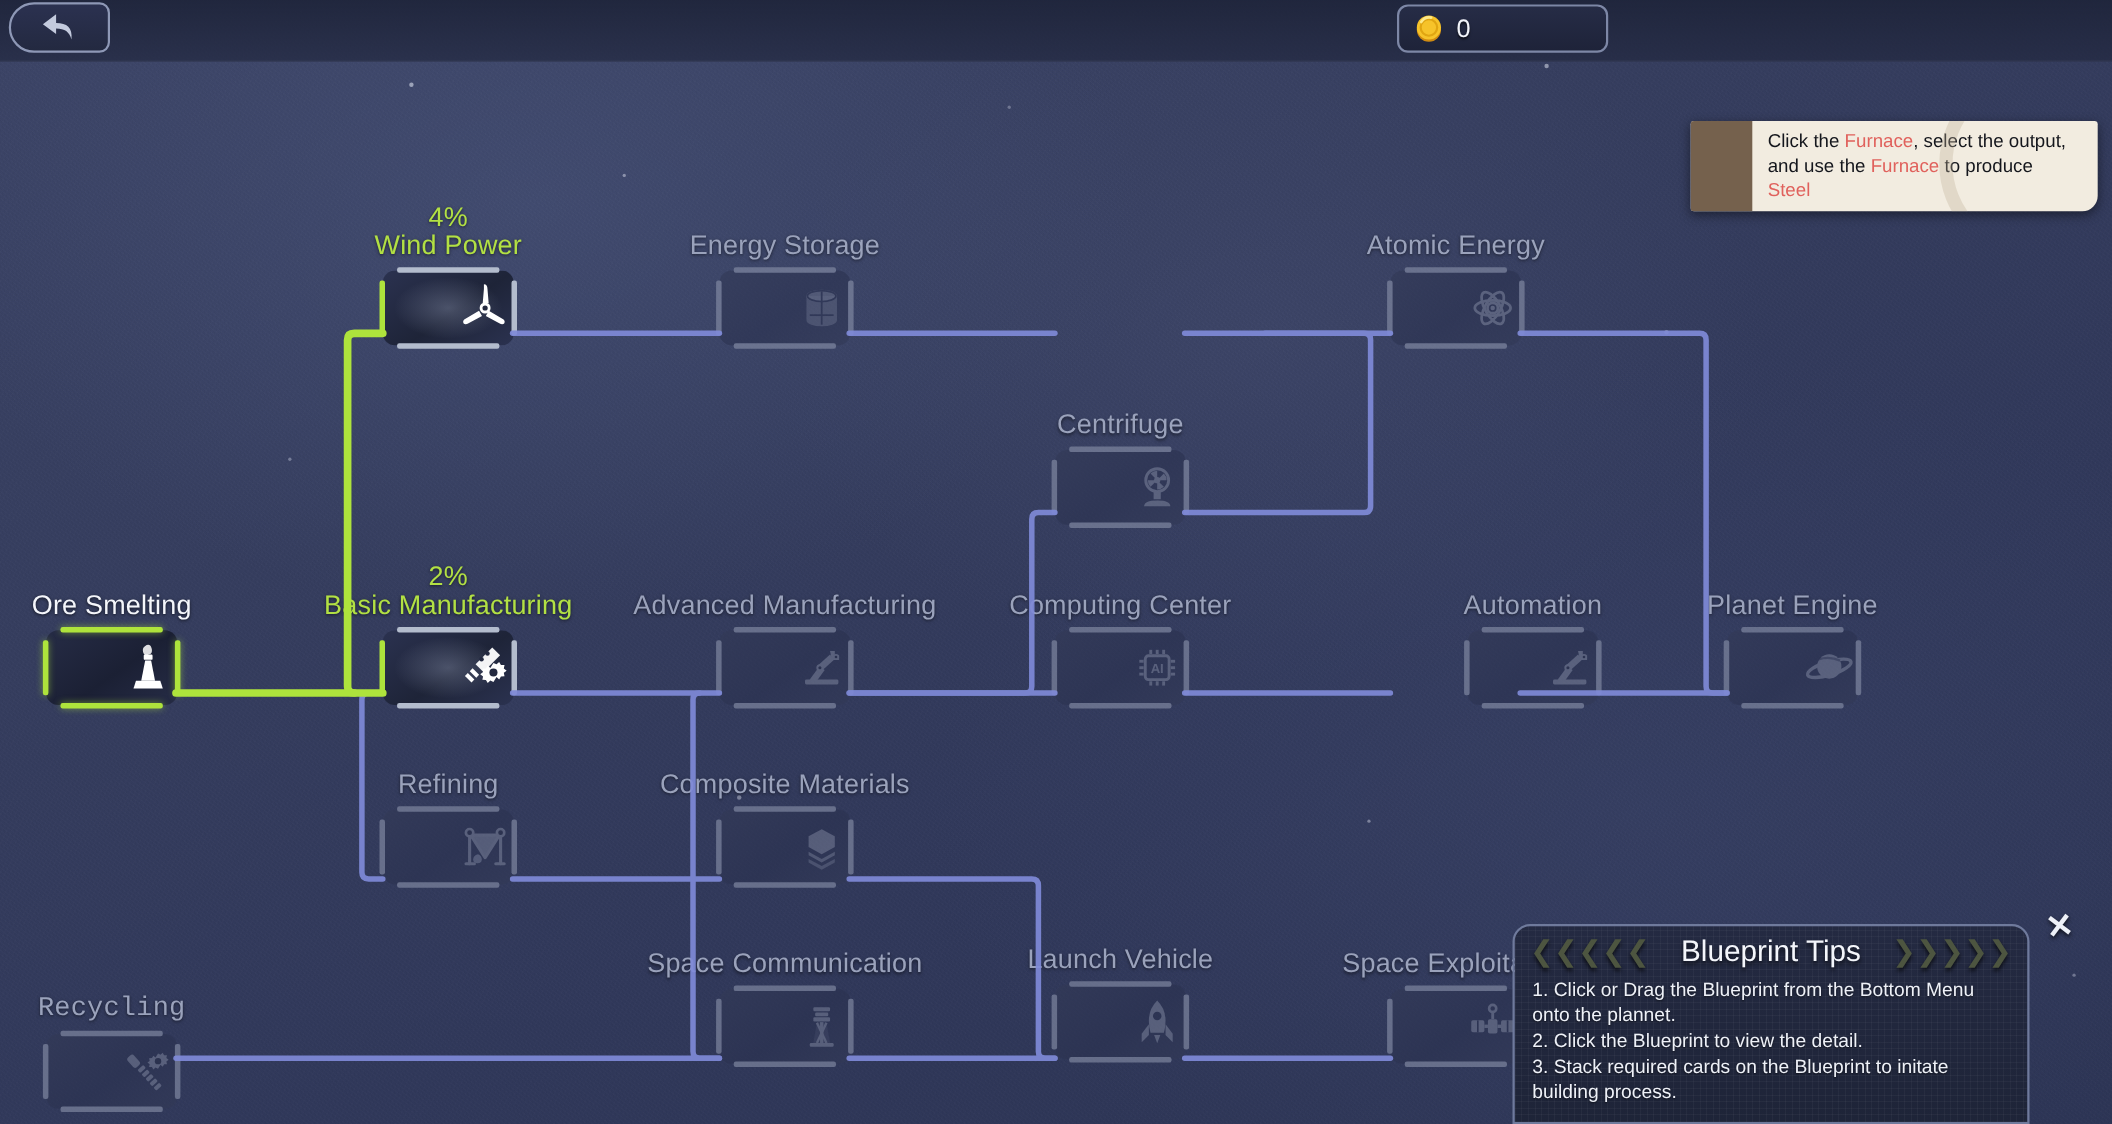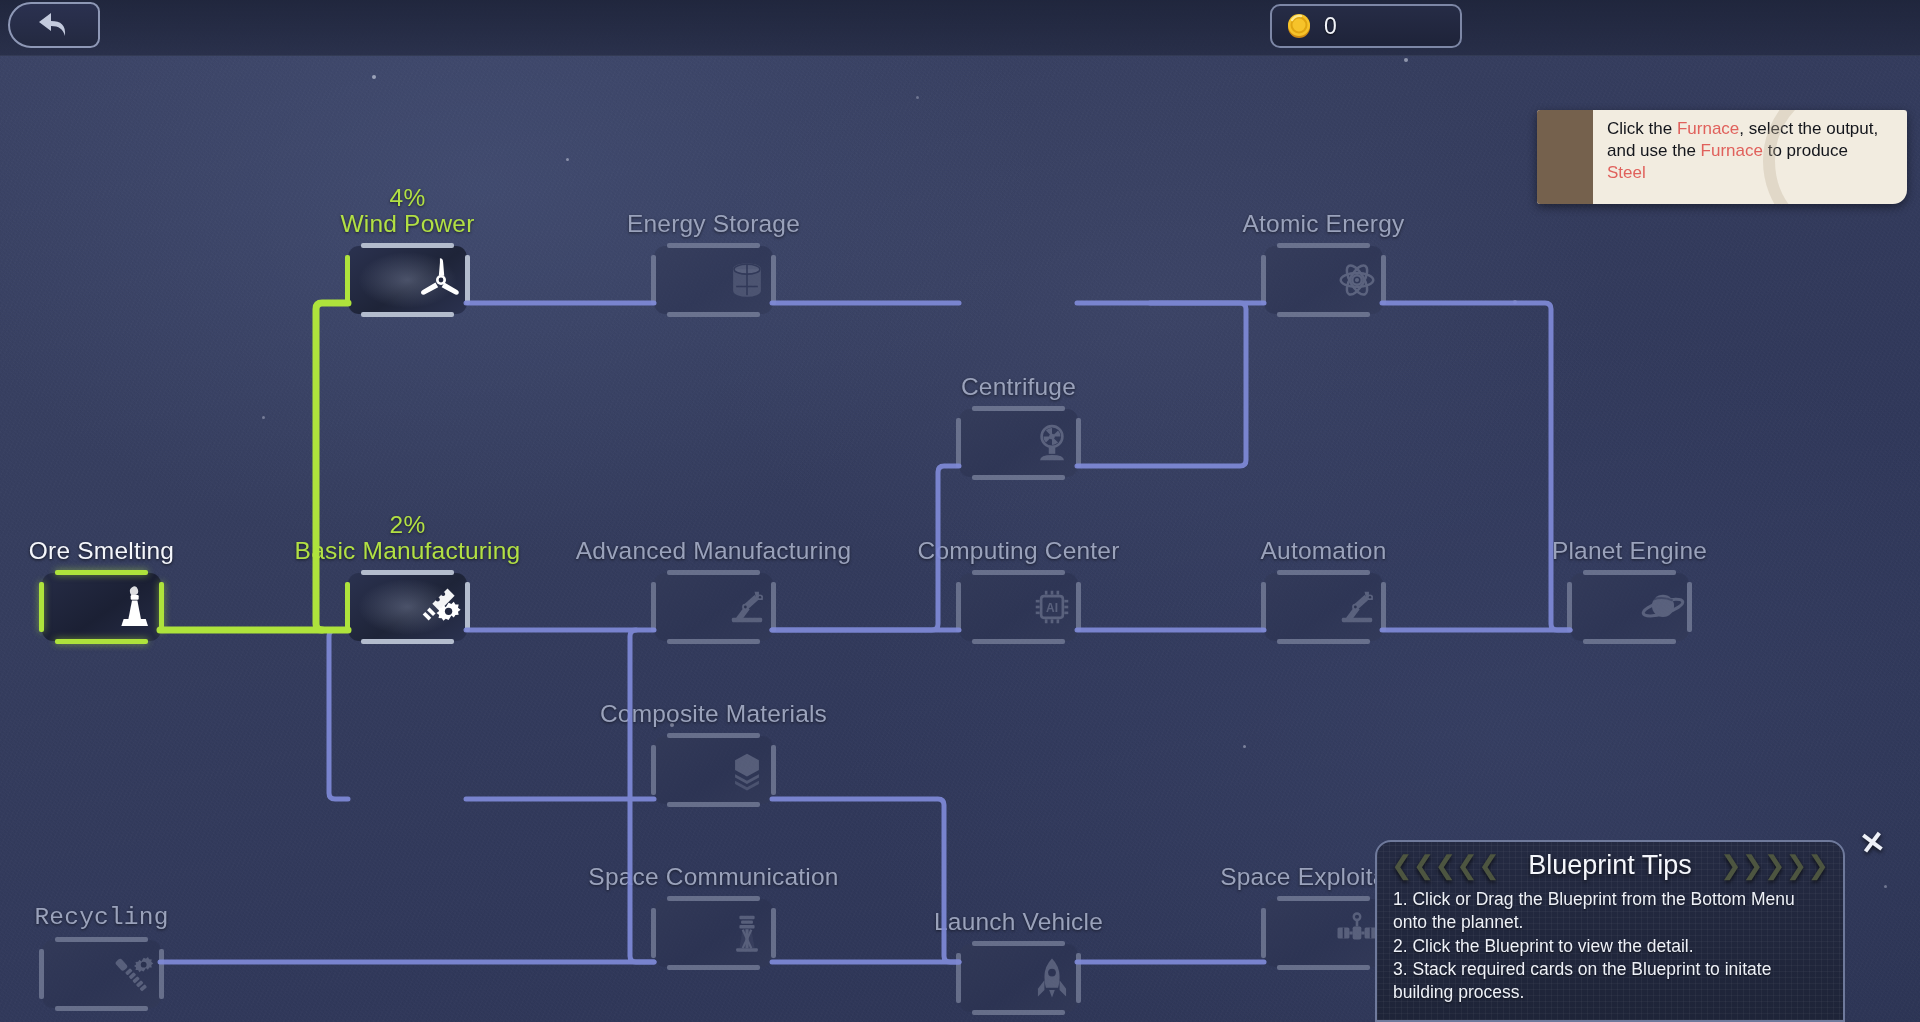--- a/index.html
+++ b/index.html
@@ -72,21 +72,21 @@
     color: #f2f4fa; font-size: 23px; letter-spacing: 0.4px;
     text-shadow: 0 1px 2px rgba(0,0,0,0.7);
   }
   #chip-coin  { left: 1270px; min-width: 192px; }
   #chip-power { left: 1480px; min-width: 196px; }
   #chip-sci   { left: 1692px; min-width: 186px; }
 
   
   #tooltip {
     position: absolute; left: 1537px; top: 110px;
-    width: 370px; height: 94px;
+    width: 370px; height: 82px;
     background: #f2ece0;
     border-radius: 3px 3px 14px 3px;
     box-shadow: 0 3px 10px rgba(0,0,0,0.45);
     display: flex; overflow: hidden;
     z-index: 38;
   }
   #tooltip-accent { width: 56px; background: #75614d; flex: none; }
   #tooltip-body {
     flex: 1; padding: 8px 12px 8px 14px;
     font-size: 17px; line-height: 1.30; color: #14161c;
@@ -474,21 +474,21 @@
                 <rect x="9" y="22.8" width="3.6" height="2.4"></rect>
                 <rect x="9" y="28.2" width="3.6" height="2.4"></rect>
                 <rect x="35.4" y="17.4" width="3.6" height="2.4"></rect>
                 <rect x="35.4" y="22.8" width="3.6" height="2.4"></rect>
                 <rect x="35.4" y="28.2" width="3.6" height="2.4"></rect>
               </g>
             </svg>
           </div>
         </div>
       </div>
-      <div class="node locked" style="left: 1264px; top: 573px;">
+      <div class="node locked" style="left: 1334px; top: 573px;">
         <div class="node-label"><span>Automation</span></div>
         <div class="node-box">
           <div class="frame">
             <i class="t"></i>
             <i class="b"></i>
             <i class="l"></i>
             <i class="r"></i>
           </div>
           <div class="node-icon">
             <svg class="glyph" viewBox="0 0 48 48">
@@ -517,20 +517,45 @@
           </div>
           <div class="node-icon">
             <svg class="glyph" viewBox="0 0 48 48">
               <circle cx="24" cy="23" r="10.2" fill="#b9c0d2"></circle>
               <ellipse cx="24" cy="24.5" rx="19" ry="5.6" fill="none" stroke="#b9c0d2" stroke-width="2.8" transform="rotate(-17 24 24.5)"></ellipse>
               <path d="M15 17 q9-3 18 1" stroke="#2b3250" stroke-width="2" fill="none" opacity=".55"></path>
             </svg>
           </div>
         </div>
       </div>
+      <div class="node locked" style="left: 348px; top: 736px;">
+        <div class="node-label"><span>Refining</span></div>
+        <div class="node-box">
+          <div class="frame">
+            <i class="t"></i>
+            <i class="b"></i>
+            <i class="l"></i>
+            <i class="r"></i>
+          </div>
+          <div class="node-icon">
+            <svg class="glyph" viewBox="0 0 48 48">
+              <g stroke="#b9c0d2" stroke-width="2.6" fill="none" stroke-linecap="round">
+                <line x1="11" y1="12" x2="11" y2="38"></line>
+                <line x1="37" y1="12" x2="37" y2="38"></line>
+                <line x1="8" y1="38" x2="15" y2="38"></line>
+                <line x1="33" y1="38" x2="40" y2="38"></line>
+                <path d="M12 14 L36 14 L24 33 Z" fill="#b9c0d2" fill-opacity=".92" stroke-linejoin="round"></path>
+              </g>
+              <circle cx="11" cy="12" r="3.1" fill="#232940" stroke="#b9c0d2" stroke-width="2.2"></circle>
+              <circle cx="37" cy="12" r="3.1" fill="#232940" stroke="#b9c0d2" stroke-width="2.2"></circle>
+              <path d="M18 30 q-4 1-4 4.5 0 3.2 3.6 3.2 3.6 0 3.6-3.2 0-3.5-3.2-4.5z" fill="#a9b1c8"></path>
+            </svg>
+          </div>
+        </div>
+      </div>
       <div class="node locked" style="left: 654px; top: 736px;">
         <div class="node-label"><span>Composite Materials</span></div>
         <div class="node-box">
           <div class="frame">
             <i class="t"></i>
             <i class="b"></i>
             <i class="l"></i>
             <i class="r"></i>
           </div>
           <div class="node-icon">
@@ -591,21 +616,21 @@
                 <path d="M20 20.5 L28 20.5 L31 38 L17 38 Z" opacity=".2"></path>
                 <rect x="22.6" y="20.5" width="2.8" height="17.5"></rect>
                 <path d="M20 21 L28 38" stroke="#b9c0d2" stroke-width="2" fill="none"></path>
                 <path d="M28 21 L20 38" stroke="#b9c0d2" stroke-width="2" fill="none"></path>
                 <rect x="14" y="38" width="20" height="3.2" rx="1"></rect>
               </g>
             </svg>
           </div>
         </div>
       </div>
-      <div class="node locked" style="left: 959px; top: 944px;">
+      <div class="node locked" style="left: 959px; top: 895px;">
         <div class="node-label"><span>Launch Vehicle</span></div>
         <div class="node-box">
           <div class="frame">
             <i class="t"></i>
             <i class="b"></i>
             <i class="l"></i>
             <i class="r"></i>
           </div>
           <div class="node-icon">
             <svg class="glyph" viewBox="0 0 48 48">

